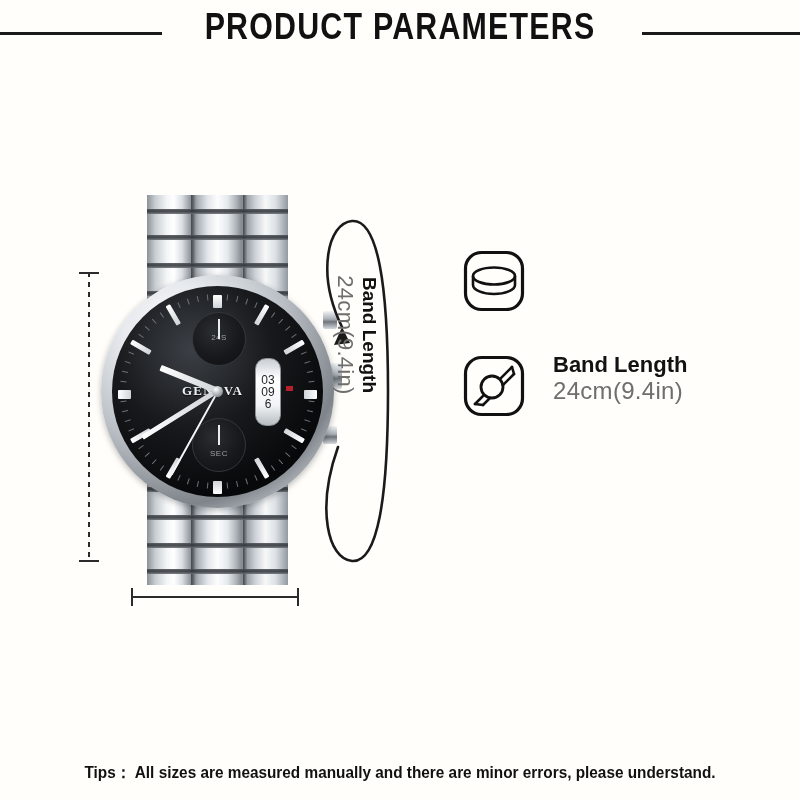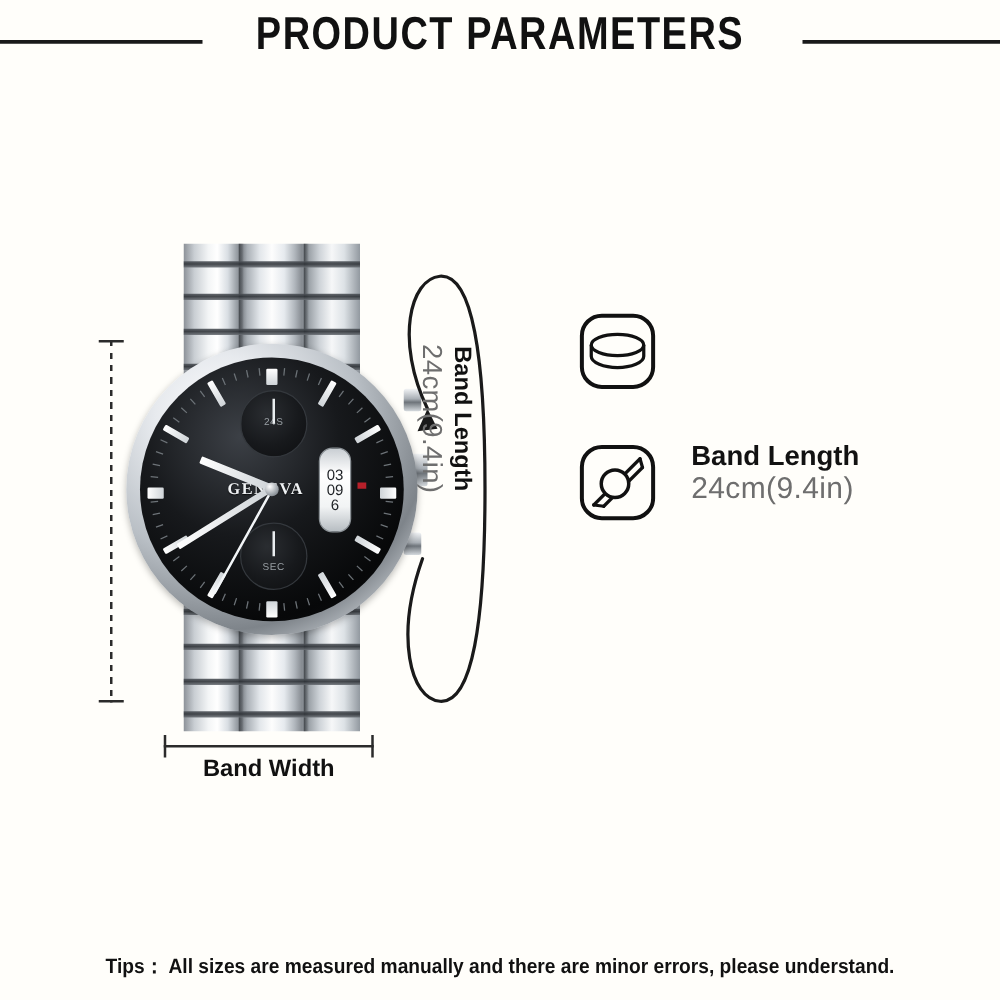--- a/index.html
+++ b/index.html
@@ -495,21 +495,20 @@
     <path d="M30 112 L 22 130 L 38 128 Z" fill="#1a1a1a"></path>
   </svg>
   <div class="loop-text">
     <div class="dim-label">Band Length</div>
     <div class="dim-value">24cm(9.4in)</div>
   </div>
 </div>
 
 <div class="dim-horiz"></div>
 <div class="band-width-text">
-  <div class="dim-label">Band Width</div>
 </div>
 
 <div class="specs">
 
 
   <div class="spec-row">
     <div class="spec-icon">
       <svg width="62" height="62" viewBox="0 0 62 62" fill="none">
         <rect x="2.5" y="2.5" width="57" height="57" rx="16" stroke="#111" stroke-width="3.2"></rect>
         <ellipse cx="31" cy="26" rx="21" ry="8.5" stroke="#111" stroke-width="2.6" fill="none"></ellipse>

